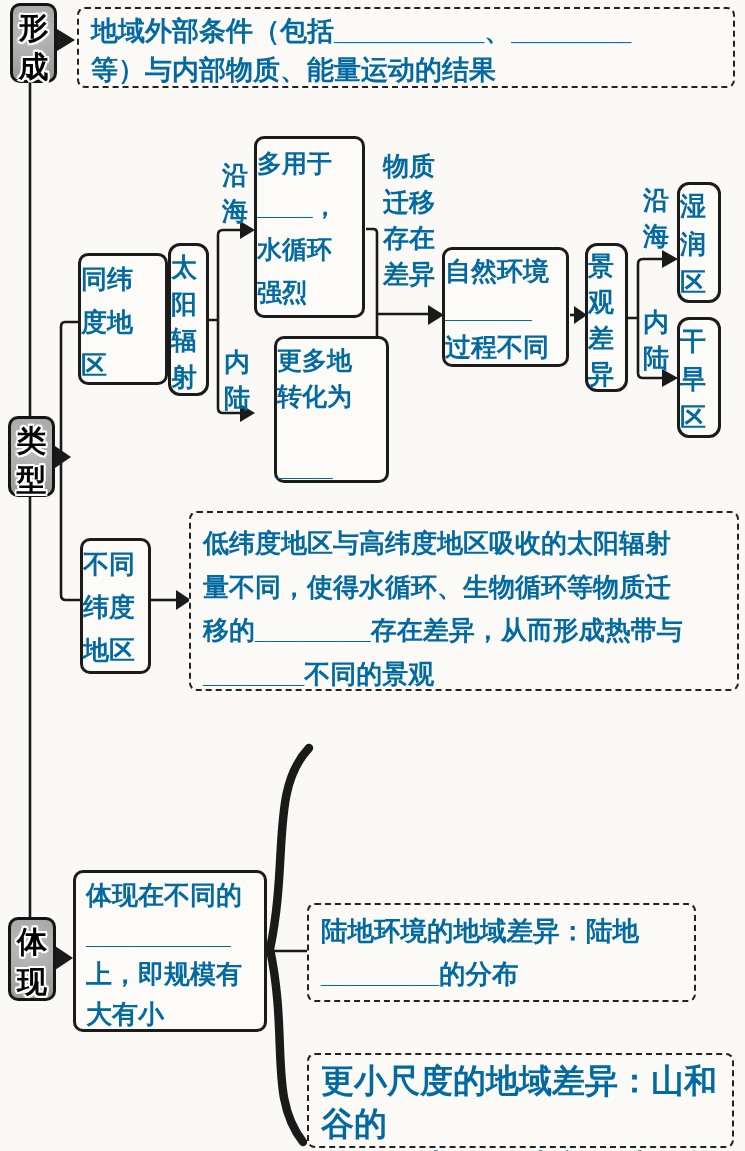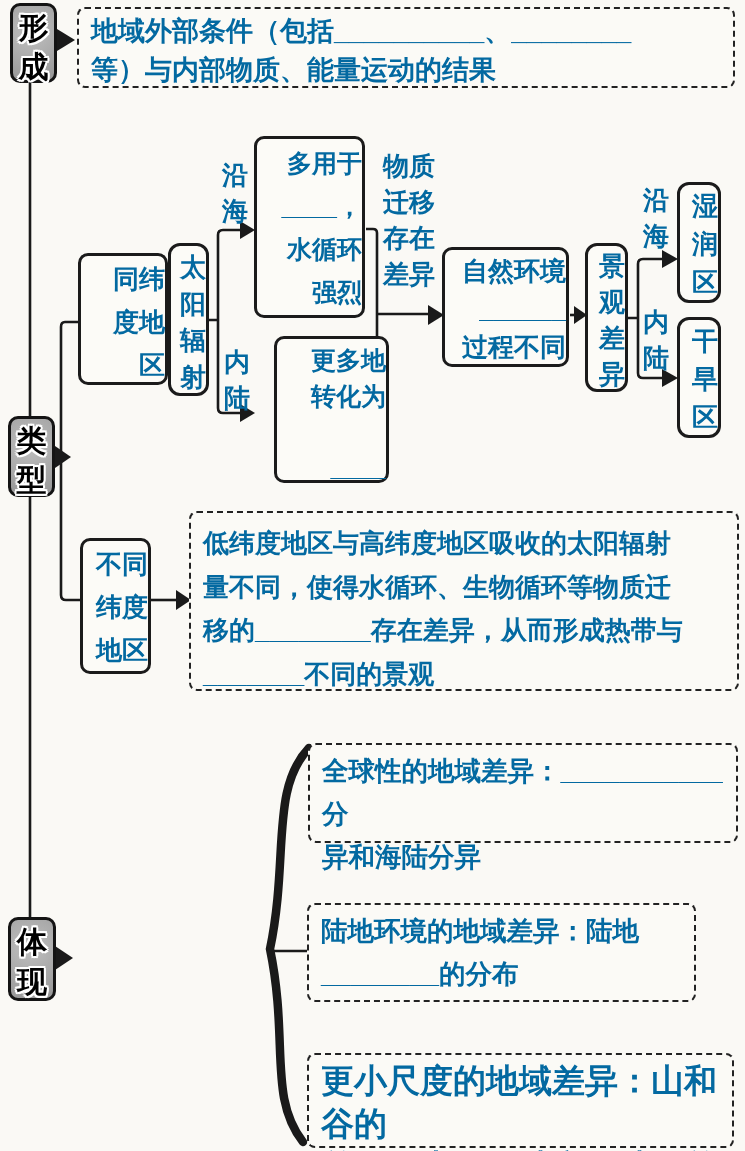--- a/index.html
+++ b/index.html
@@ -9,21 +9,21 @@
     font-family:"Liberation Sans","DejaVu Sans",sans-serif;
     font-weight:600;
   }
   #wires{position:absolute;left:0;top:0;z-index:0;}
   .box,.dash,.glabel,.flab{
     position:absolute;box-sizing:border-box;z-index:2;
     white-space:pre-line;color:#0369a1;
   }
   .box{
     border:3px solid #1b1b1b;border-radius:10px;background:#fcfbf7;
-    text-align:right;
+    text-align:left;
   }
   .dash{
     border:2.6px dashed #222;border-radius:8px;background:#fbfaf6;
     text-align:left;
   }
   .flab{ text-align:center; }
   .glabel{
     border:3.5px solid #141414;border-radius:10px;
     background:radial-gradient(circle at 45% 35%, #c0c0c0, #969696);
     text-align:center;font-weight:700;font-size:30px;line-height:39px;
@@ -123,21 +123,23 @@
   <div class="box" style="left:80px;top:538px;width:71px;height:136px;font-size:26px;line-height:43px;padding-top:2px;">不同
 纬度
 地区</div>
   <div class="dash" style="left:189px;top:511px;width:550px;height:180px;font-size:26px;line-height:43.5px;padding:9px 12px;">低纬度地区与高纬度地区吸收的太阳辐射
 量不同，使得水循环、生物循环等物质迁
 移的________存在差异，从而形成热带与
 _______不同的景观</div>
 
   <div class="glabel" style="left:8px;top:917px;width:48px;height:84px;line-height:40px;">体
 现</div>
+  <div class="box" style="left:73px;top:870px;width:194px;height:162px;font-size:26px;line-height:39.5px;padding:3px 10px;text-align:left;">体现在不同的
+__________
+上，即规模有
+大有小</div>
 
-  <div class="dash" style="left:308px;top:743px;width:430px;height:100px;font-size:26.5px;line-height:43px;padding:5px 12px;">全球性的地域差异：___________分
-异和海陆分异</div>
   <div class="dash" style="left:307px;top:903px;width:389px;height:99px;font-size:26.5px;line-height:43px;padding:5px 12px;">陆地环境的地域差异：陆地
 ________的分布</div>
   <div class="dash" style="left:307px;top:1053px;width:427px;height:95px;font-size:33px;line-height:43px;padding:4px 12px;">更小尺度的地域差异：山和谷的
 差异、山体阴坡和阳坡的差异</div>
 
 </div>
 
 </body></html>

